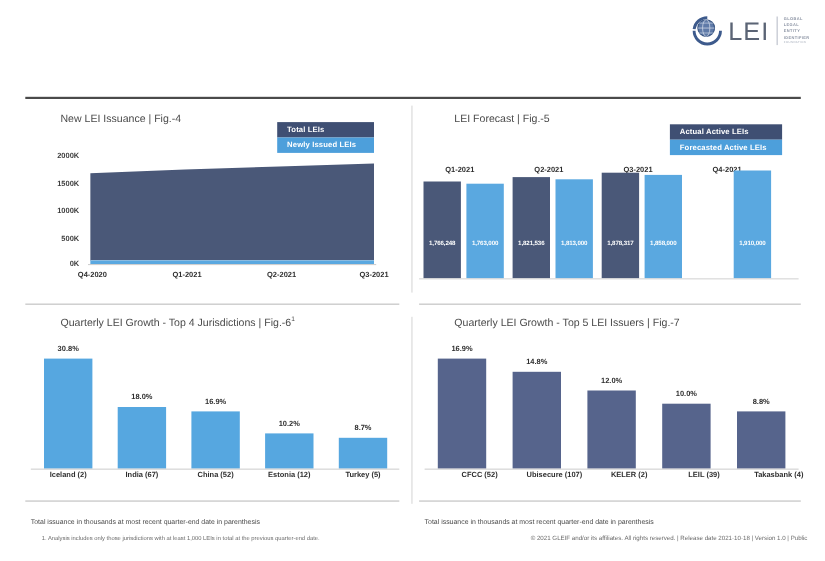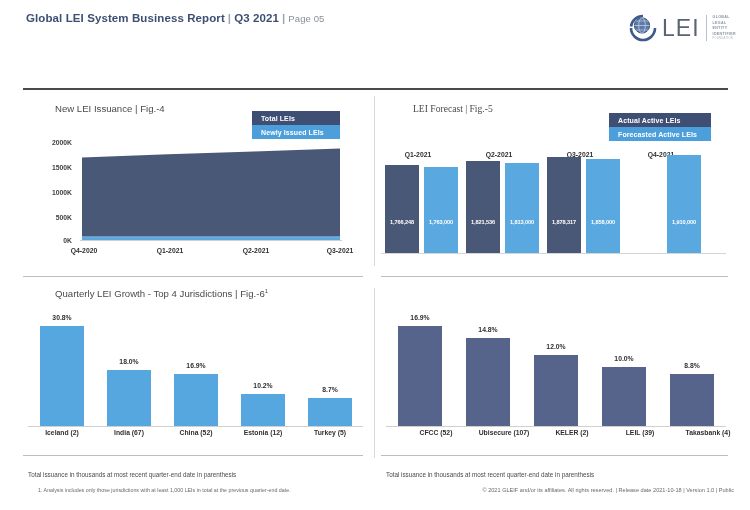--- a/index.html
+++ b/index.html
@@ -78,23 +78,20 @@
   
   .footnote{position:absolute;left:38px;top:487px;font-size:5.3px;color:#6a6a6a;}
   .copyright{position:absolute;right:16px;top:487px;font-size:5.6px;color:#6a6a6a;text-align:right;}
 </style>
 </head>
 <body>
 
 <div class="page">
 
   <div class="header">
-    <div class="hdr-title">
-      <span>Global LEI System Business Report</span><span class="sep">|</span><span class="qtr">Q3 2021</span><span class="sep">|</span><span class="page">Page 05</span>
-    </div>
 
     <div class="logo">
       <div class="logo-mark">
         <svg width="34" height="34" viewBox="0 0 34 34">
           <path d="M29 17a12 12 0 0 1-12 12A12 12 0 0 1 5 17" fill="none" stroke="#3d5a8c" stroke-width="2.6"></path>
           <path d="M5 15.5A12 12 0 0 1 17 5" fill="none" stroke="#3d5a8c" stroke-width="2.6"></path>
           <circle cx="16" cy="14.5" r="7.6" fill="#5f7aa8"></circle>
           <circle cx="16" cy="14.5" r="7.6" fill="none" stroke="#34517f" stroke-width="1"></circle>
           <ellipse cx="16" cy="14.5" rx="3.3" ry="7.6" fill="none" stroke="#cdd7e6" stroke-width="0.7"></ellipse>
           <line x1="8.4" y1="14.5" x2="23.6" y2="14.5" stroke="#cdd7e6" stroke-width="0.7"></line>
@@ -151,21 +148,21 @@
   </div>
   <div class="f4-baseline"></div>
 
   <div>
     <div class="f4-xlab" style="left:56px;top:247px;width:56px;">Q4-2020</div>
     <div class="f4-xlab" style="left:142px;top:247px;width:56px;">Q1-2021</div>
     <div class="f4-xlab" style="left:228px;top:247px;width:56px;">Q2-2021</div>
     <div class="f4-xlab" style="left:312px;top:247px;width:56px;">Q3-2021</div>
   </div>
 
-  <div class="panel" style="left:381px;top:103px;font-family:Liberation Serif, serif;">
+  <div class="panel" style="left:381px;top:103px;">
     <div class="panel-title">LEI Forecast | Fig.-5</div>
   </div>
 
   <div class="legend" style="left:609px;top:113px;width:102px;">
     <div class="legend-row lg-dark">Actual Active LEIs</div>
     <div class="legend-row lg-light">Forecasted Active LEIs</div>
   </div>
 
   <div>
     <div class="f5-group-label" style="left:385px;top:151px;width:66px;">Q1-2021</div>
@@ -229,20 +226,23 @@
   <div class="axis-line" style="left:28px;top:426px;width:335px;"></div>
   <div>
     <div class="cat-lab" style="left:10px;top:429px;width:104px;">Iceland (2)</div>
     <div class="cat-lab" style="left:77px;top:429px;width:104px;">India (67)</div>
     <div class="cat-lab" style="left:144px;top:429px;width:104px;">China (52)</div>
     <div class="cat-lab" style="left:211px;top:429px;width:104px;">Estonia (12)</div>
     <div class="cat-lab" style="left:278px;top:429px;width:104px;">Turkey (5)</div>
   </div>
   <div class="note" style="left:28px;top:471px;">Total issuance in thousands at most recent quarter-end date in parenthesis</div>
 
+  <div class="panel" style="left:381px;top:288px;">
+    <div class="panel-title">Quarterly LEI Growth - Top 5 LEI Issuers | Fig.-7</div>
+  </div>
 
   <div style="position:absolute;left:386px;top:308px;width:340px;height:118px;">
     <div class="cat-bar bar7" style="left:12px;width:44px;height:100px;">
       <span class="cat-val" style="top:-12px;">16.9%</span>
     </div>
     <div class="cat-bar bar7" style="left:80px;width:44px;height:88px;">
       <span class="cat-val" style="top:-12px;">14.8%</span>
     </div>
     <div class="cat-bar bar7" style="left:148px;width:44px;height:71px;">
       <span class="cat-val" style="top:-12px;">12.0%</span>

